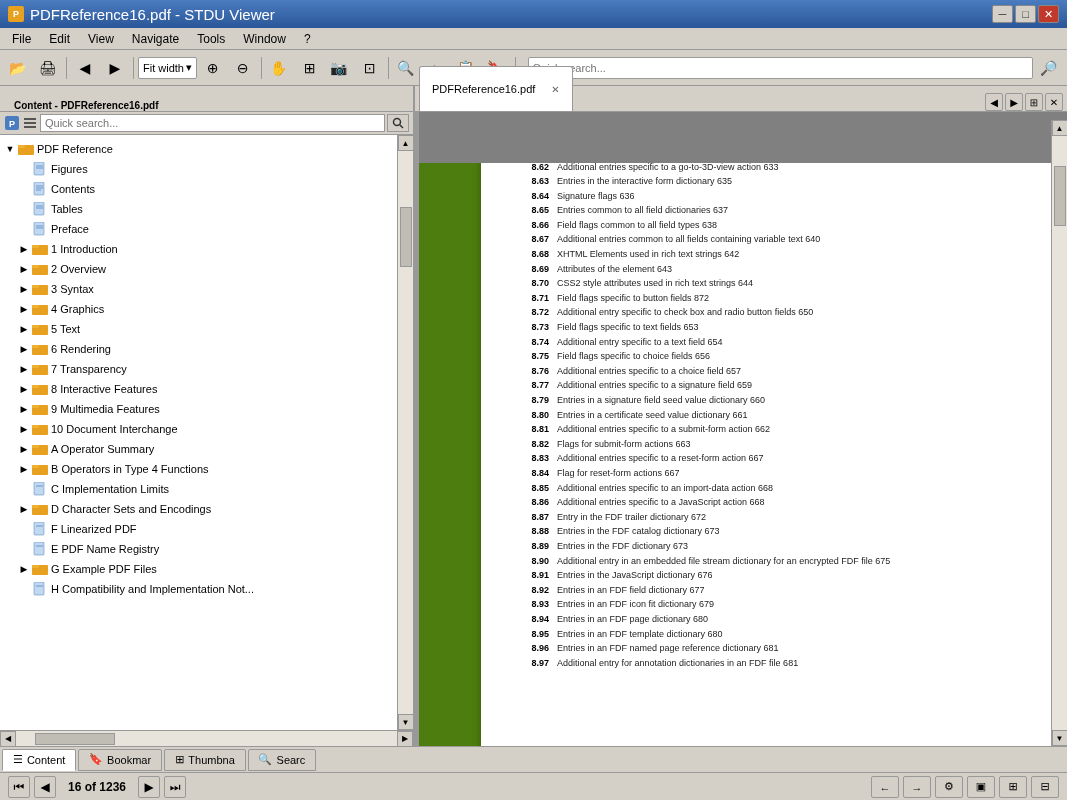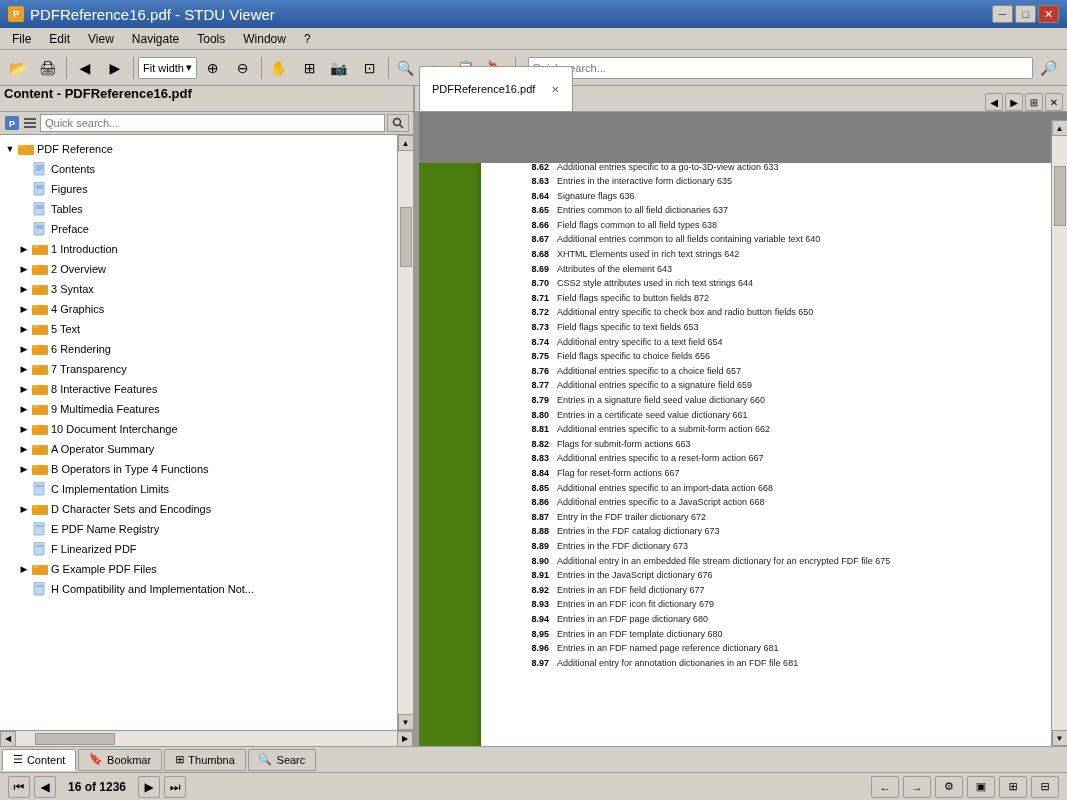--- a/index.html
+++ b/index.html
@@ -321,21 +321,21 @@
   <div class="toolbar-btn">📋</div>
   <div class="toolbar-btn">🔖</div>
   <div class="toolbar-separator"></div>
   <input class="search-box-toolbar" type="text" placeholder="Quick search..." style="">
   <div class="toolbar-btn">🔎</div>
 </div>
 
 <div style="display:flex; flex-direction:column; height: calc(800px - 28px - 22px - 36px);">
 
   <div style="display:flex; height:26px; background:#d4d0c8; border-bottom:1px solid #999;">
-    <div style="width:415px; display:flex; align-items:flex-start; padding:0 4px; border-right:2px solid #999; font-size:13px; font-weight:bold;">
+    <div style="width:415px; display:flex; align-items:flex-end; padding:0 14px; border-right:2px solid #999; font-size:10px; font-weight:bold;">
       <span>Content - PDFReference16.pdf</span>
     </div>
     <div style="flex:1; display:flex; align-items:flex-end; padding: 0 4px;">
       <div class="tab">
         <span>PDFReference16.pdf</span>
         <span style="font-size:10px; color:#666;">✕</span>
       </div>
       <div class="tab-nav">
         <div class="tab-nav-btn">◀</div>
         <div class="tab-nav-btn">▶</div>
@@ -383,32 +383,32 @@
               </svg>
             <span class="tree-label">PDF Reference</span>
           </div>
 
           <div class="tree-item indent1">
             <div class="tree-toggle-placeholder"></div>
             <svg class="tree-icon" viewBox="0 0 14 14">
                 <rect x="1" y="0" width="10" height="13" rx="1" fill="#c0d8f0" stroke="#4a7cbf" stroke-width="0.5"></rect>
                 <line x1="3" y1="4" x2="10" y2="4" stroke="#4a7cbf" stroke-width="0.7"></line>
                 <line x1="3" y1="6" x2="10" y2="6" stroke="#4a7cbf" stroke-width="0.7"></line>
-                <line x1="3" y1="8" x2="8" y2="8" stroke="#4a7cbf" stroke-width="0.7"></line>
-              </svg>
-            <span class="tree-label">Contents</span>
+              </svg>
+            <span class="tree-label">Figures</span>
           </div>
           <div class="tree-item indent1">
             <div class="tree-toggle-placeholder"></div>
             <svg class="tree-icon" viewBox="0 0 14 14">
                 <rect x="1" y="0" width="10" height="13" rx="1" fill="#c0d8f0" stroke="#4a7cbf" stroke-width="0.5"></rect>
                 <line x1="3" y1="4" x2="10" y2="4" stroke="#4a7cbf" stroke-width="0.7"></line>
                 <line x1="3" y1="6" x2="10" y2="6" stroke="#4a7cbf" stroke-width="0.7"></line>
-              </svg>
-            <span class="tree-label">Figures</span>
+                <line x1="3" y1="8" x2="8" y2="8" stroke="#4a7cbf" stroke-width="0.7"></line>
+              </svg>
+            <span class="tree-label">Contents</span>
           </div>
           <div class="tree-item indent1">
             <div class="tree-toggle-placeholder"></div>
             <svg class="tree-icon" viewBox="0 0 14 14">
                 <rect x="1" y="0" width="10" height="13" rx="1" fill="#c0d8f0" stroke="#4a7cbf" stroke-width="0.5"></rect>
                 <line x1="3" y1="4" x2="10" y2="4" stroke="#4a7cbf" stroke-width="0.7"></line>
                 <line x1="3" y1="6" x2="10" y2="6" stroke="#4a7cbf" stroke-width="0.7"></line>
               </svg>
             <span class="tree-label">Tables</span>
           </div>
@@ -533,29 +533,29 @@
                 <rect x="0" y="3" width="7" height="3" rx="1" fill="#f0b030"></rect>
               </svg>
             <span class="tree-label">D Character Sets and Encodings</span>
           </div>
           <div class="tree-item indent1">
             <div class="tree-toggle-placeholder"></div>
             <svg class="tree-icon" viewBox="0 0 14 14">
                 <rect x="1" y="0" width="10" height="13" rx="1" fill="#c0d8f0" stroke="#4a7cbf" stroke-width="0.5"></rect>
                 <line x1="3" y1="4" x2="10" y2="4" stroke="#4a7cbf" stroke-width="0.7"></line>
               </svg>
-            <span class="tree-label">E PDF Name Registry</span>
+            <span class="tree-label">F Linearized PDF</span>
           </div>
           <div class="tree-item indent1">
             <div class="tree-toggle-placeholder"></div>
             <svg class="tree-icon" viewBox="0 0 14 14">
                 <rect x="1" y="0" width="10" height="13" rx="1" fill="#c0d8f0" stroke="#4a7cbf" stroke-width="0.5"></rect>
                 <line x1="3" y1="4" x2="10" y2="4" stroke="#4a7cbf" stroke-width="0.7"></line>
               </svg>
-            <span class="tree-label">F Linearized PDF</span>
+            <span class="tree-label">E PDF Name Registry</span>
           </div>
           <div class="tree-item indent1">
             <div class="tree-toggle">▶</div>
             <svg class="tree-icon" viewBox="0 0 16 14">
                 <rect x="0" y="3" width="16" height="10" rx="1" fill="#e8a020"></rect>
                 <rect x="0" y="3" width="7" height="3" rx="1" fill="#f0b030"></rect>
               </svg>
             <span class="tree-label">G Example PDF Files</span>
           </div>
           <div class="tree-item indent1">

